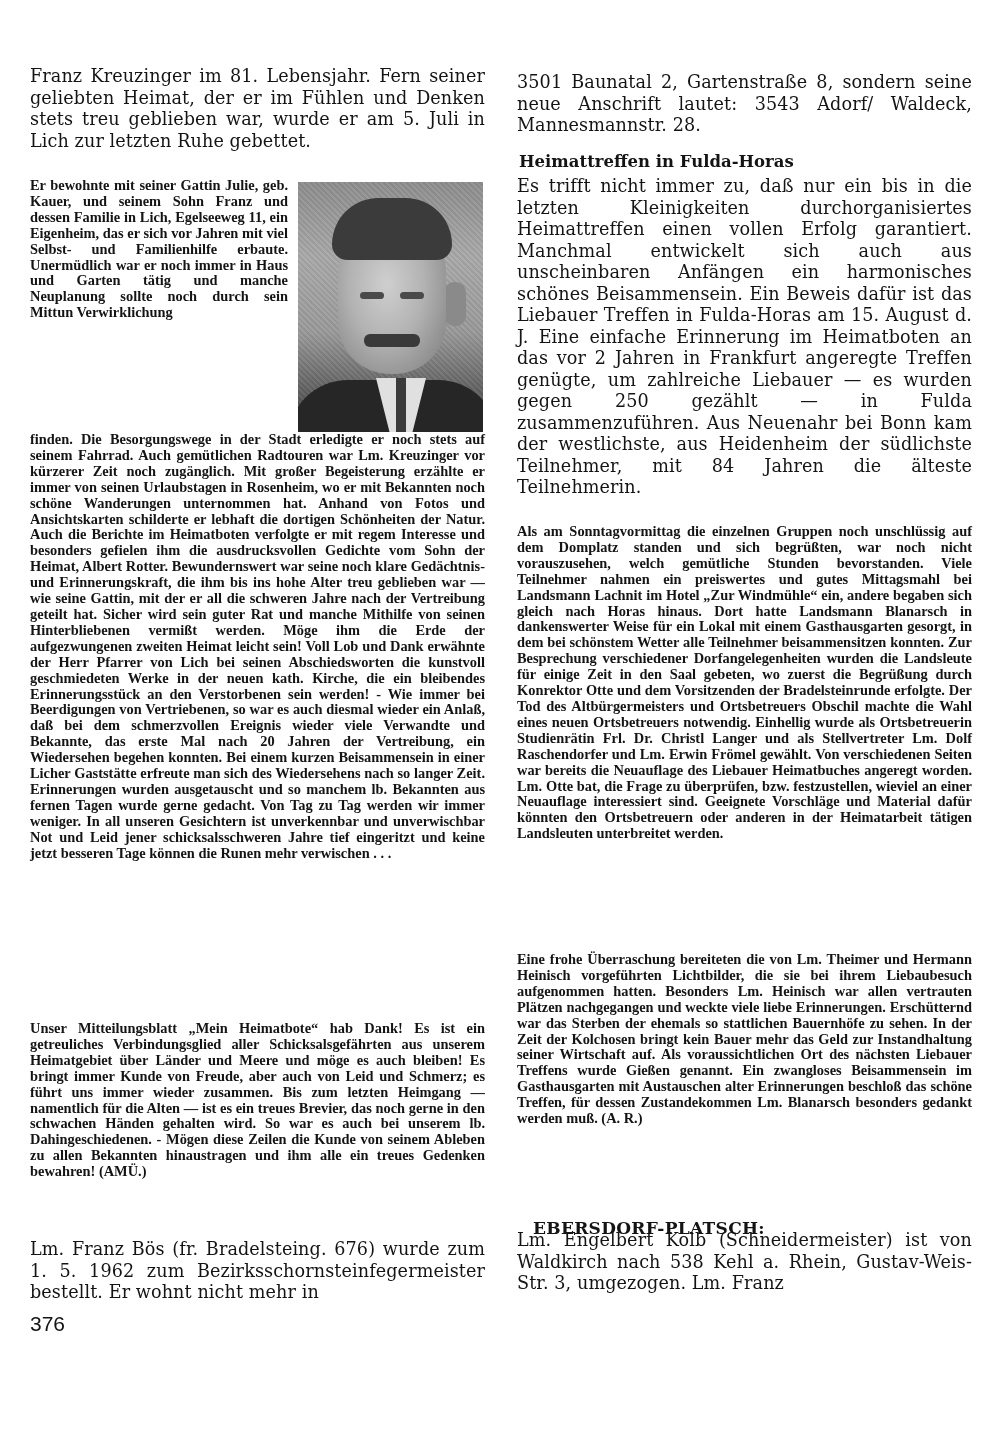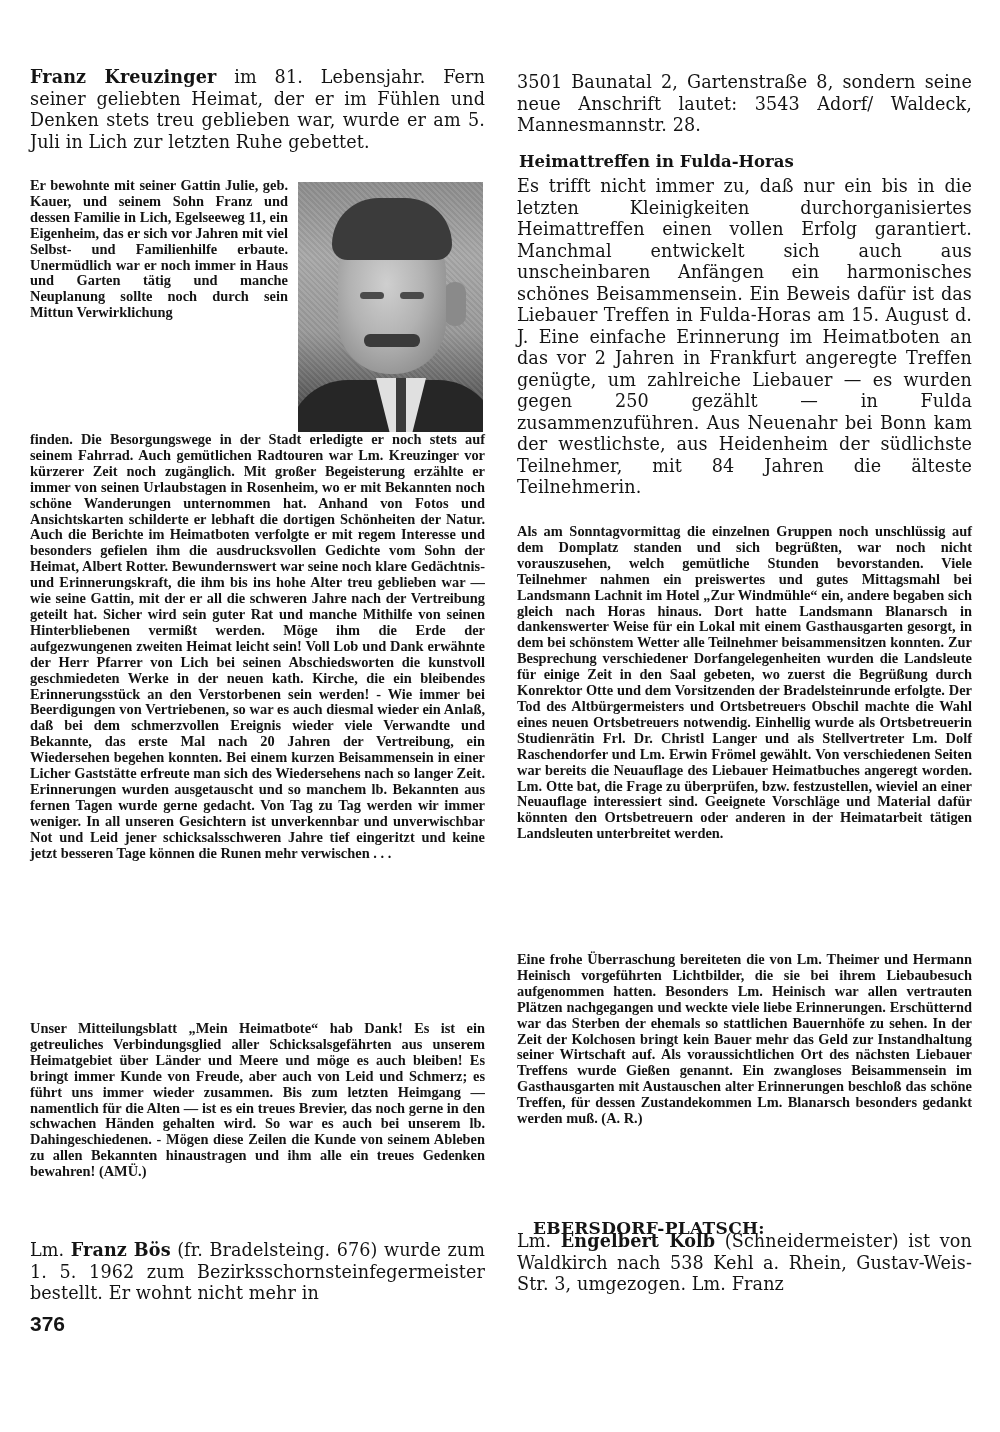--- a/index.html
+++ b/index.html
@@ -20,22 +20,22 @@
   }
   .photo .bg-noise { position:absolute; inset:0; background: repeating-linear-gradient(45deg, rgba(0,0,0,0.05) 0 2px, rgba(255,255,255,0.05) 2px 4px); }
   .photo .hair { position:absolute; left:34px; top:16px; width:120px; height:62px; border-radius:60px 60px 20px 20px; background:#3b3b3b; }
   .photo .face { position:absolute; left:40px; top:42px; width:108px; height:150px; border-radius:48px 48px 52px 52px; background: radial-gradient(ellipse at 45% 40%, #cfcfcf 0%, #b2b2b2 45%, #7a7a7a 100%); }
   .photo .ear { position:absolute; left:146px; top:100px; width:22px; height:44px; border-radius: 10px; background:#8a8a8a; }
   .photo .eye-l { position:absolute; left:62px; top:110px; width:24px; height:7px; border-radius:4px; background:#4a4a4a; }
   .photo .eye-r { position:absolute; left:102px; top:110px; width:24px; height:7px; border-radius:4px; background:#4a4a4a; }
   .photo .mustache { position:absolute; left:66px; top:152px; width:56px; height:13px; border-radius:6px; background:#3a3a3a; }
   .photo .suit { position:absolute; left:-10px; top:198px; width:210px; height:70px; border-radius: 60px 60px 0 0; background:#262626; }
   .photo .collar { position:absolute; left:78px; top:196px; width:50px; height:60px; background: linear-gradient(90deg, #e0e0e0 0 40%, #3a3a3a 40% 60%, #e0e0e0 60%); clip-path: polygon(0 0, 100% 0, 70% 100%, 30% 100%); }
-  .page-number { font-family: "Liberation Sans", sans-serif; font-weight: bold; font-size: 21px; line-height: 24px; }
-  b { font-weight: bold; }
+  .page-number { font-family: "Liberation Sans", sans-serif; font-weight: normal; font-size: 21px; line-height: 24px; }
+  b { font-weight: normal; }
 </style>
 </head>
 <body>
 
 <div class="col col-left">
   <p class="serif-lg abs" style="top:66px; left:0; width:455px;">
     <b>Franz Kreuzinger</b><span> im 81. Lebensjahr. Fern seiner geliebten Heimat, der er im Fühlen und Denken stets treu geblieben war, wurde er am 5. Juli in Lich zur letzten Ruhe gebettet.</span>
   </p>
 
   <div class="abs" style="top:178px; left:0; width:258px;">

